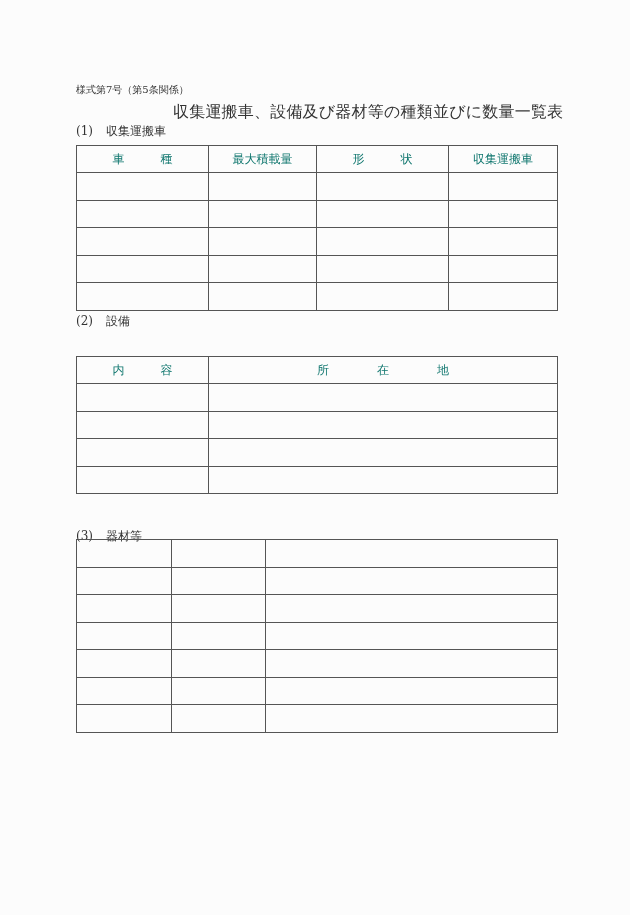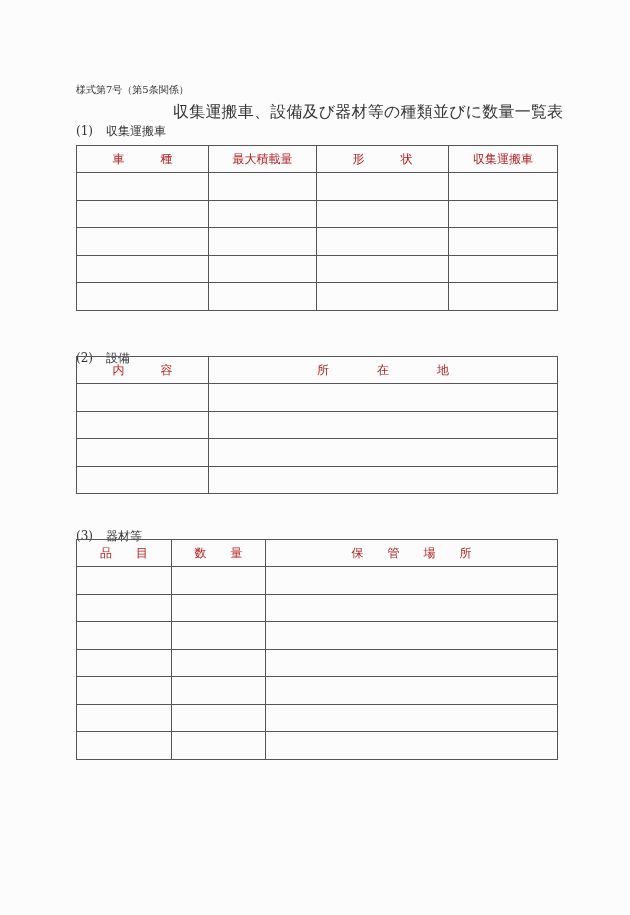--- a/index.html
+++ b/index.html
@@ -15,37 +15,37 @@
       color: #333;
       font-size: 12px;
       overflow: hidden;
     }
     .abs { position: absolute; white-space: nowrap; }
     .form-no { left: 76px; top: 83px; font-size: 10px; }
     .doc-title { left: 173px; top: 102px; font-size: 16px; letter-spacing: 0.2px; }
     .section-label { font-size: 12px; }
     .section-label .num { display: inline-block; width: 30px; }
     .sec1 { left: 76px; top: 123px; }
-    .sec2 { left: 76px; top: 350px; }
+    .sec2 { left: 76px; top: 313px; }
     .sec3 { left: 76px; top: 528px; }
 
     table.grid {
       position: absolute;
       border-collapse: collapse;
       table-layout: fixed;
       left: 76px;
       width: 481px;
     }
     table.grid td, table.grid th {
       border: 1.2px solid #555;
       padding: 0;
       font-weight: normal;
       font-size: 12px;
       text-align: center;
-      color: #b91c1c;
+      color: #0f766e;
     }
     table.grid th { height: 26px; }
     table.grid td { height: 26.5px; }
     .t1 { top: 145px; }
     .t2 { top: 356px; }
     .t3 { top: 539px; }
   </style>
 </head>
 <body>
 
@@ -137,25 +137,20 @@
 <div class="abs section-label sec3">
   <span class="num">(3)</span><span>器材等</span>
 </div>
 <table class="grid t3">
   <colgroup>
     <col style="width:95px">
       <col style="width:94px">
       <col style="width:292px">
   </colgroup>
   <tbody>
-      <tr>
-    <th>品　　目</th>
-    <th>数　　量</th>
-    <th>保　　管　　場　　所</th>
-  </tr>
   <tr>
     <td></td>
     <td></td>
     <td></td>
   </tr>
   <tr>
     <td></td>
     <td></td>
     <td></td>
   </tr>

